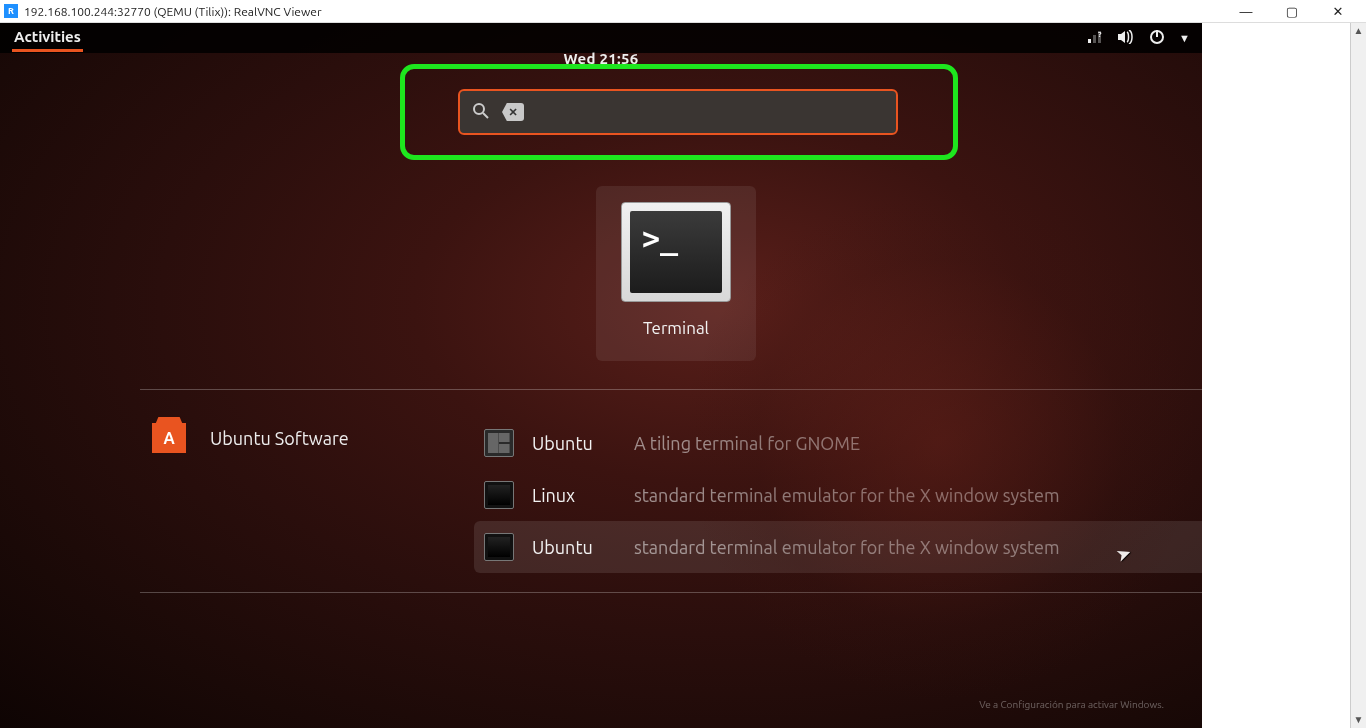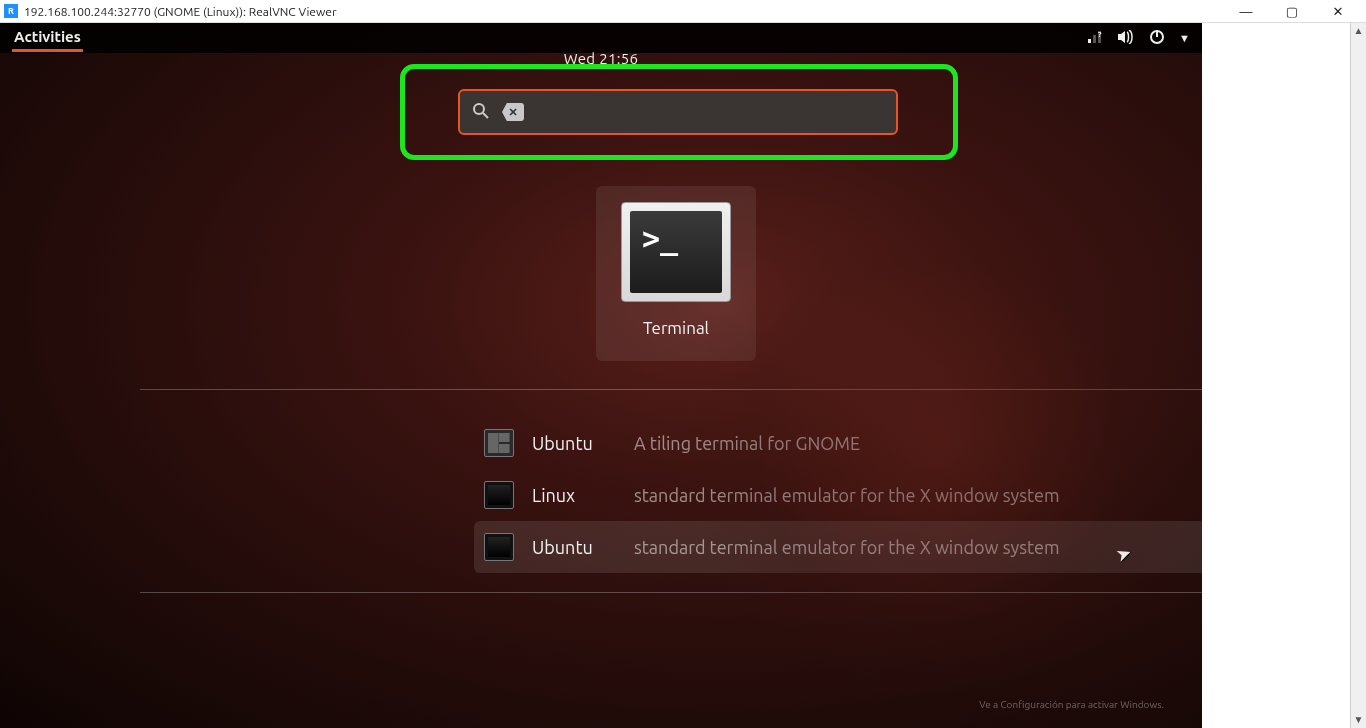--- a/index.html
+++ b/index.html
@@ -68,21 +68,21 @@
 }
 .activities-btn {
   padding: 4px 2px;
   border-bottom: 3px solid #e95420;
   cursor: pointer;
 }
 .clock {
   position: absolute;
   left: 50%;
   transform: translateX(-50%);
-  font-weight: 400;
+  font-weight: 700;
   letter-spacing: 0.3px;
   margin-top: 40px;
 }
 .tray {
   margin-left: auto;
   display: flex;
   align-items: center;
   gap: 14px;
   font-size: 15px;
 }
@@ -281,21 +281,21 @@
   font-size: 10px; color: #555;
   line-height: 16px;
 }
 .vscroll .track { position: absolute; top:16px; bottom:16px; left:0; right:0; }
 </style>
 </head>
 <body>
 
 <div class="window-titlebar">
   <span class="vnc-icon">R</span>
-  <span>192.168.100.244:32770 (GNOME (Linux)): RealVNC Viewer</span>
+  <span>192.168.100.244:32770 (QEMU (Tilix)): RealVNC Viewer</span>
   <div class="window-controls">
     <span>—</span>
     <span>▢</span>
     <span>✕</span>
   </div>
 </div>
 
 <div class="desktop">
 
   <div class="topbar">
@@ -339,20 +339,24 @@
 
   <div class="app-card">
     <div class="terminal-icon">
       <div class="terminal-screen">&gt;_</div>
     </div>
     <div class="app-label">Terminal</div>
   </div>
 
   <div class="divider div1"></div>
 
+  <div class="software-category">
+    <span class="shop-icon"></span>
+    <span>Ubuntu Software</span>
+  </div>
 
   <div class="results" id="results-container">
       <div class="result-row">
         <div class="res-icon tilix"></div>
         <div class="res-name">Ubuntu</div>
         <div class="res-desc">A tiling terminal for GNOME</div>
       </div>
       <div class="result-row">
         <div class="res-icon xt"></div>
         <div class="res-name">Linux</div>

